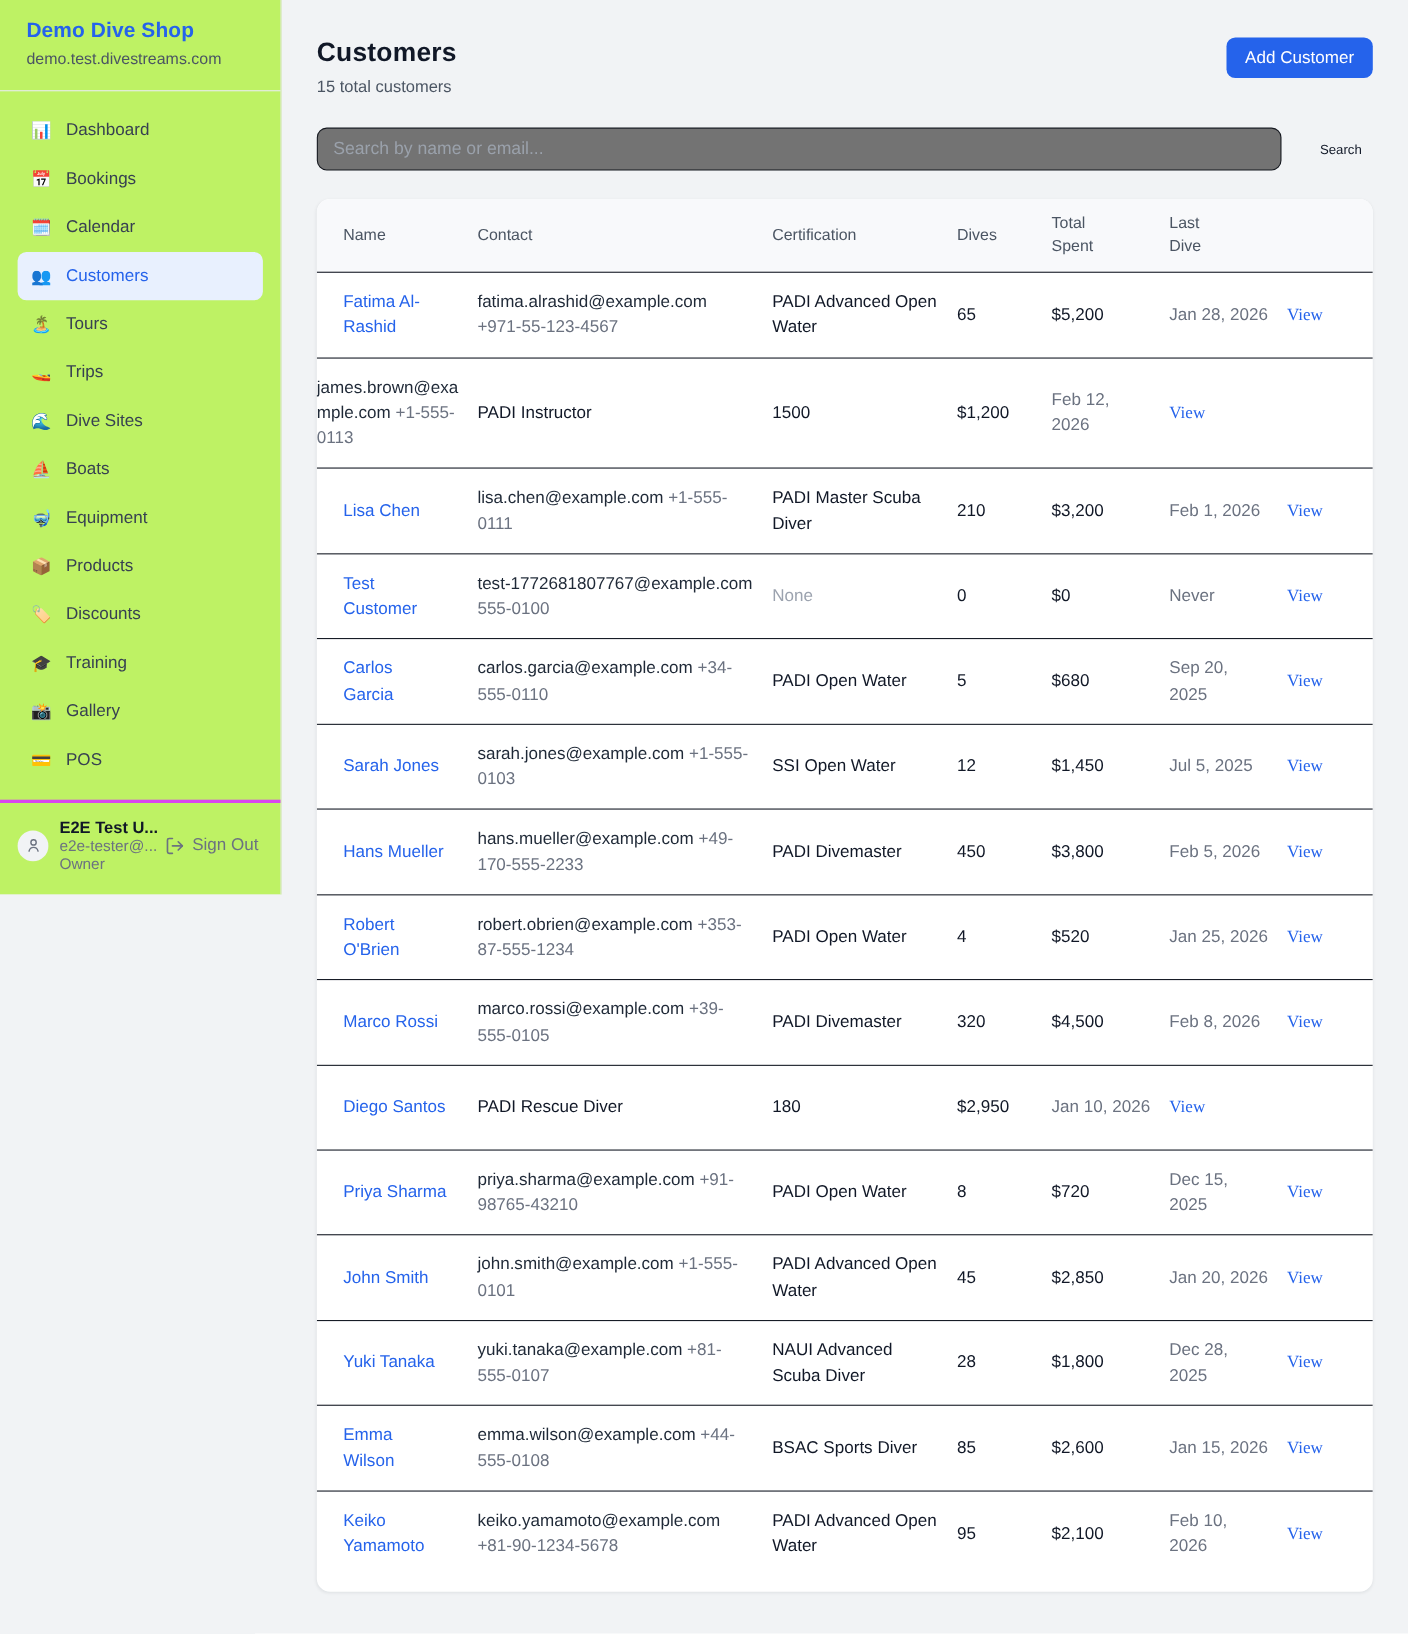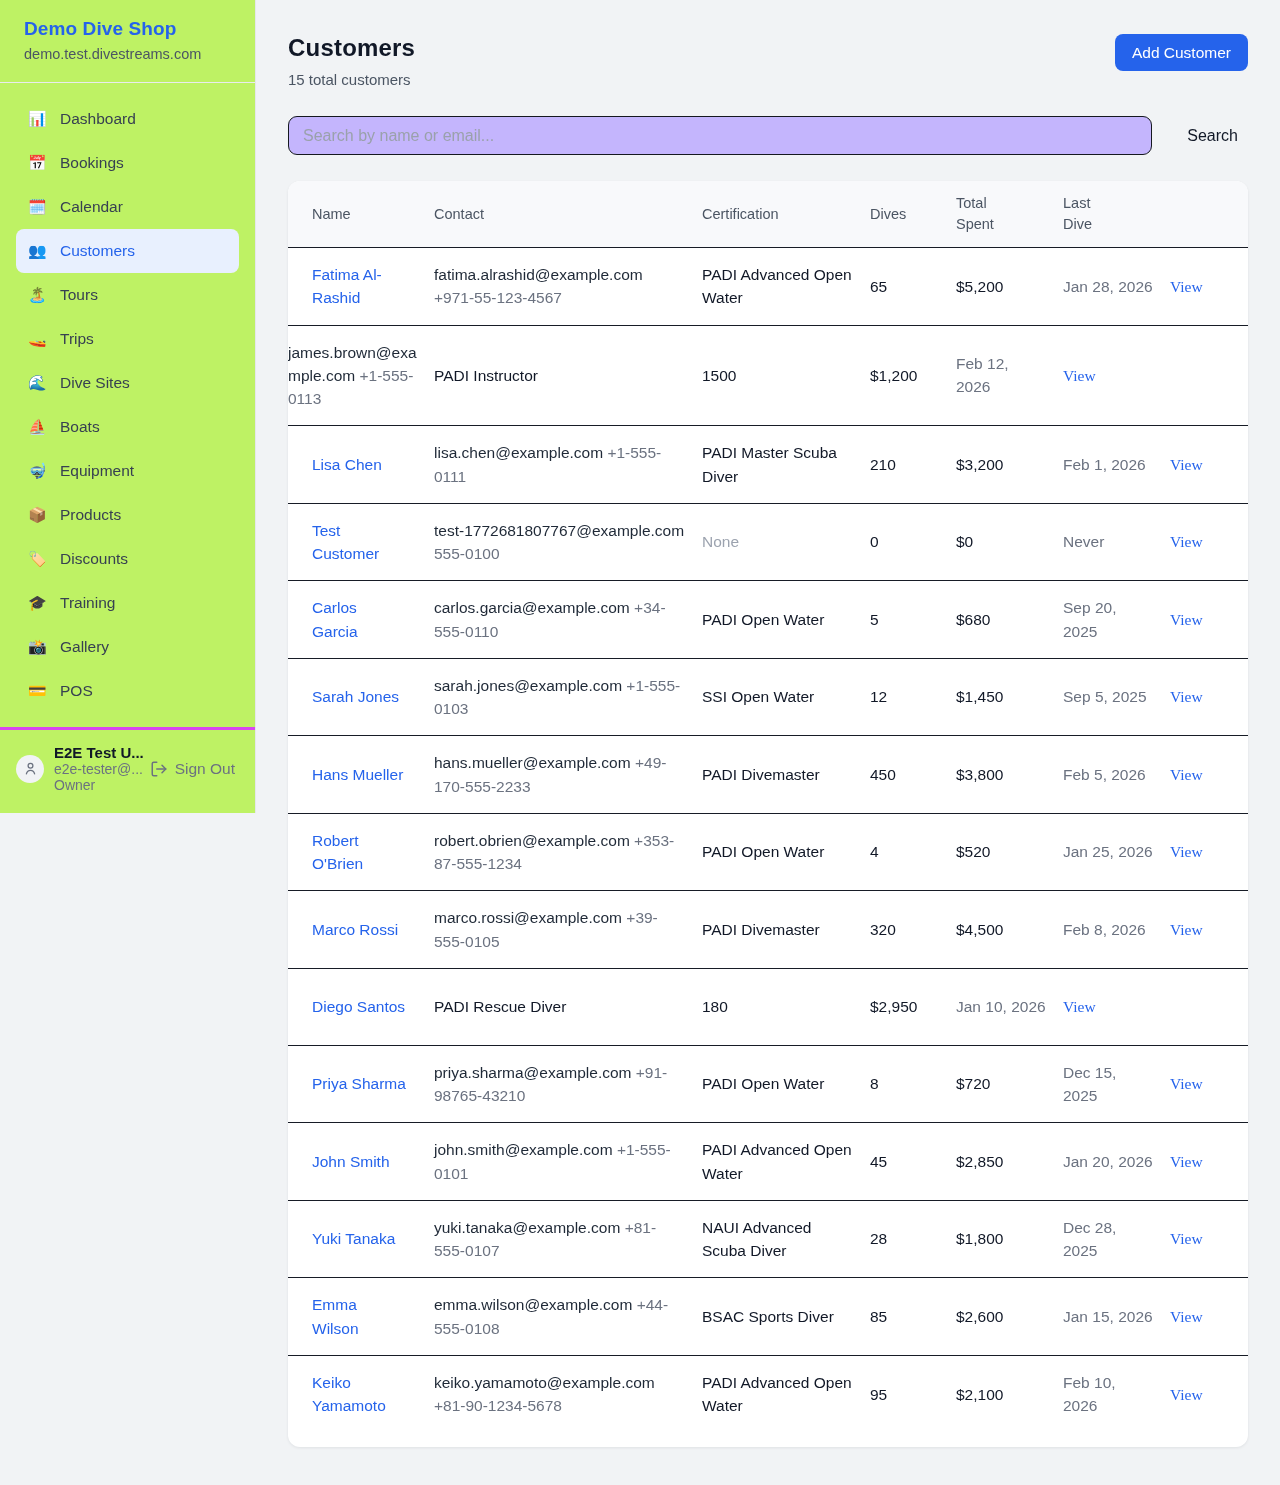--- a/index.html
+++ b/index.html
@@ -55,27 +55,27 @@
   .page-subtitle { font-size:15px; color:#4b5563; margin-top:9px; }
   .btn-primary {
     background:#2563eb; color:#ffffff; border:none;
     font-family:inherit; font-size:15.5px; font-weight:500;
     padding:0 17px; height:37px; border-radius:8px; cursor:pointer;
   }
   .search-row { display:flex; align-items:center; margin-top:28px; }
   .search-input {
     flex:1; height:39px;
     border:1px solid #15181f; border-radius:9px;
-    background:#c4b5fd; padding:0 14px;
+    background:#737373; padding:0 14px;
     font-family:inherit; font-size:16px; color:#111827;
   }
   .search-input::placeholder { color:#9aa1ab; }
   .search-btn {
     background:none; border:none; cursor:pointer;
-    font-family:inherit; font-size:16px; color:#111827;
+    font-family:inherit; font-size:12px; color:#111827;
     margin-left:25px; padding:8px 10px;
   }
   
   .card {
     margin-top:26px;
     background:#ffffff; border-radius:12px;
     box-shadow:0 1px 3px rgba(16,24,40,.08);
     overflow:hidden;
     padding-bottom:14px;
   }
@@ -281,21 +281,21 @@
   </div>
         <div class="grid-row row">
     <div class="td name"><a href="#">Sarah Jones</a></div>
     <div class="td contact">
       <span class="email">sarah.jones@example.com</span>
       <span class="phone">+1-555-0103</span>
     </div>
     <div class="td cert">SSI Open Water</div>
     <div class="td dives">12</div>
     <div class="td spent">$1,450</div>
-    <div class="td last">Sep 5, 2025</div>
+    <div class="td last">Jul 5, 2025</div>
     <div class="td action"><a href="#">View</a></div>
   </div>
         <div class="grid-row row">
     <div class="td name"><a href="#">Hans Mueller</a></div>
     <div class="td contact">
       <span class="email">hans.mueller@example.com</span>
       <span class="phone">+49-170-555-2233</span>
     </div>
     <div class="td cert">PADI Divemaster</div>
     <div class="td dives">450</div>

